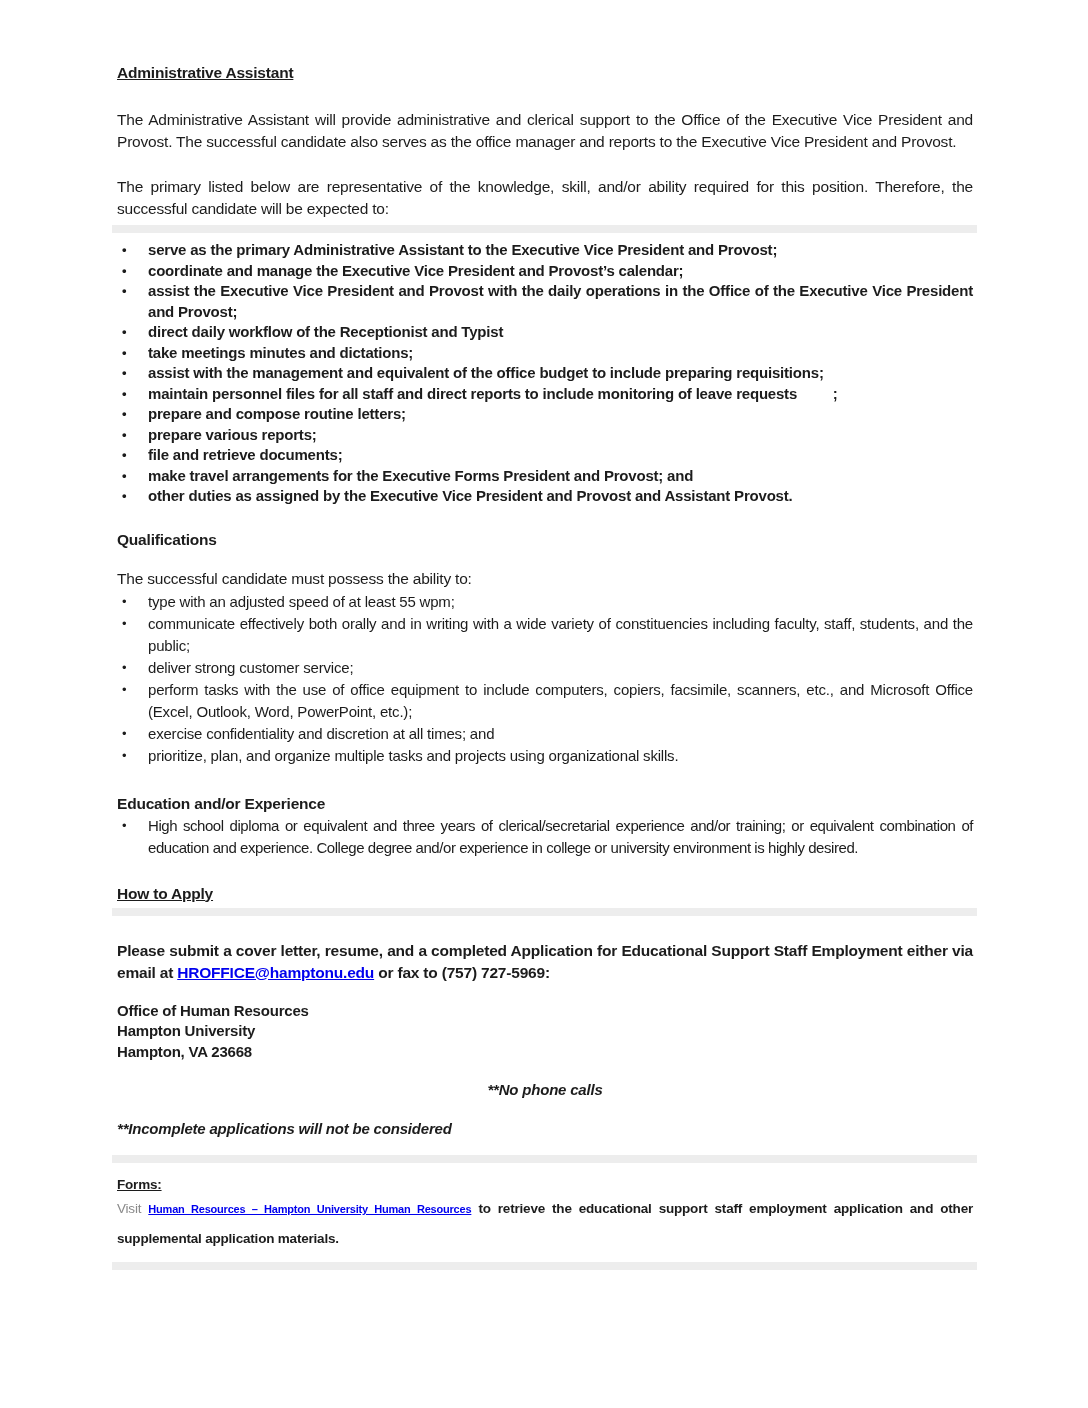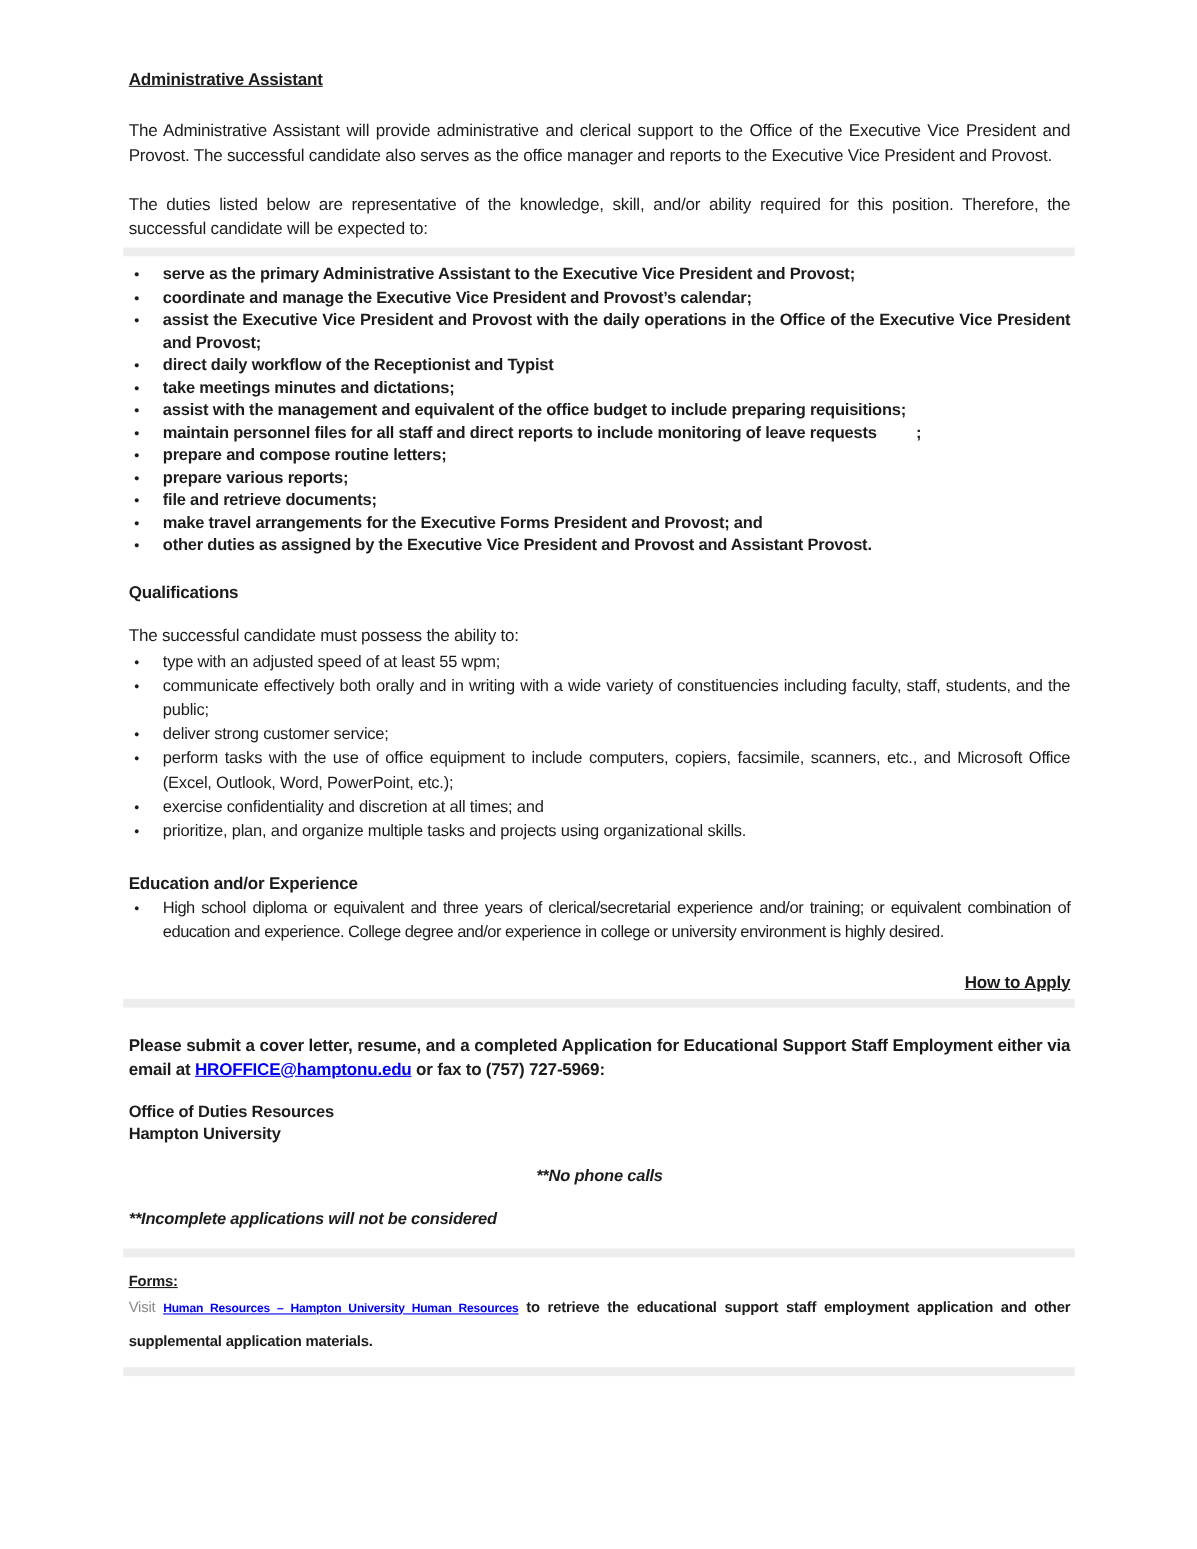--- a/index.html
+++ b/index.html
@@ -64,21 +64,21 @@
 </style>
 </head>
 <body>
 
 <div class="doc">
 
   <h1 class="title">Administrative Assistant</h1>
 
   <p class="para">The Administrative Assistant will provide administrative and clerical support to the Office of the Executive Vice President and Provost.  The successful candidate also serves as the office manager and reports to the Executive Vice President and Provost.</p>
 
-  <p class="para lead">The duties listed below are representative of the knowledge, skill, and/or ability required for this position. Therefore, the successful candidate will be expected to:</p>
+  <p class="para lead">The primary listed below are representative of the knowledge, skill, and/or ability required for this position. Therefore, the successful candidate will be expected to:</p>
 
   <div class="band after-lead"></div>
 
   <ul class="blist bold-list">
 
       <li>
         <span class="bullet">•</span>
         <span class="txt">serve as the primary Administrative Assistant to the Executive Vice President and Provost;</span>
       </li>
 
@@ -177,32 +177,33 @@
   <h2 class="sec" style="margin-top:28px;">Education and/or Experience</h2>
 
   <ul class="blist edu-list">
 
       <li>
         <span class="bullet">•</span>
         <span class="txt">High school diploma or equivalent and three years of clerical/secretarial experience and/or training; or equivalent combination of education and experience.  College degree and/or experience in college or university environment is highly desired.</span>
       </li>
     </ul>
 
-  <h2 class="sec underline" style="margin-top:26px;text-align:right;">How to Apply</h2>
+  <h2 class="sec underline" style="margin-top:26px;">How to Apply</h2>
 
   <div class="band after-apply-heading"></div>
 
   <p class="para apply"><span>Please submit a cover letter, resume, and a completed Application for Educational Support Staff Employment either via email at </span><a class="link">HROFFICE@hamptonu.edu</a><span> or fax to (757) 727-5969:</span></p>
 
   <ul class="address">
 
-      <li>Office of Duties Resources</li>
+      <li>Office of Human Resources</li>
 
       <li>Hampton University</li>
 
+      <li>Hampton, VA 23668</li>
     </ul>
 
   <p class="note first">**No phone calls</p>
   <p class="note">**Incomplete applications will not be considered</p>
 
   <div class="band before-forms"></div>
 
   <h3 class="forms-head">Forms:</h3>
   <p class="forms-para"><span class="muted">Visit </span><a class="link">Human Resources – Hampton University Human Resources</a><span> to retrieve the educational support staff employment application and other supplemental application materials.</span></p>
 

